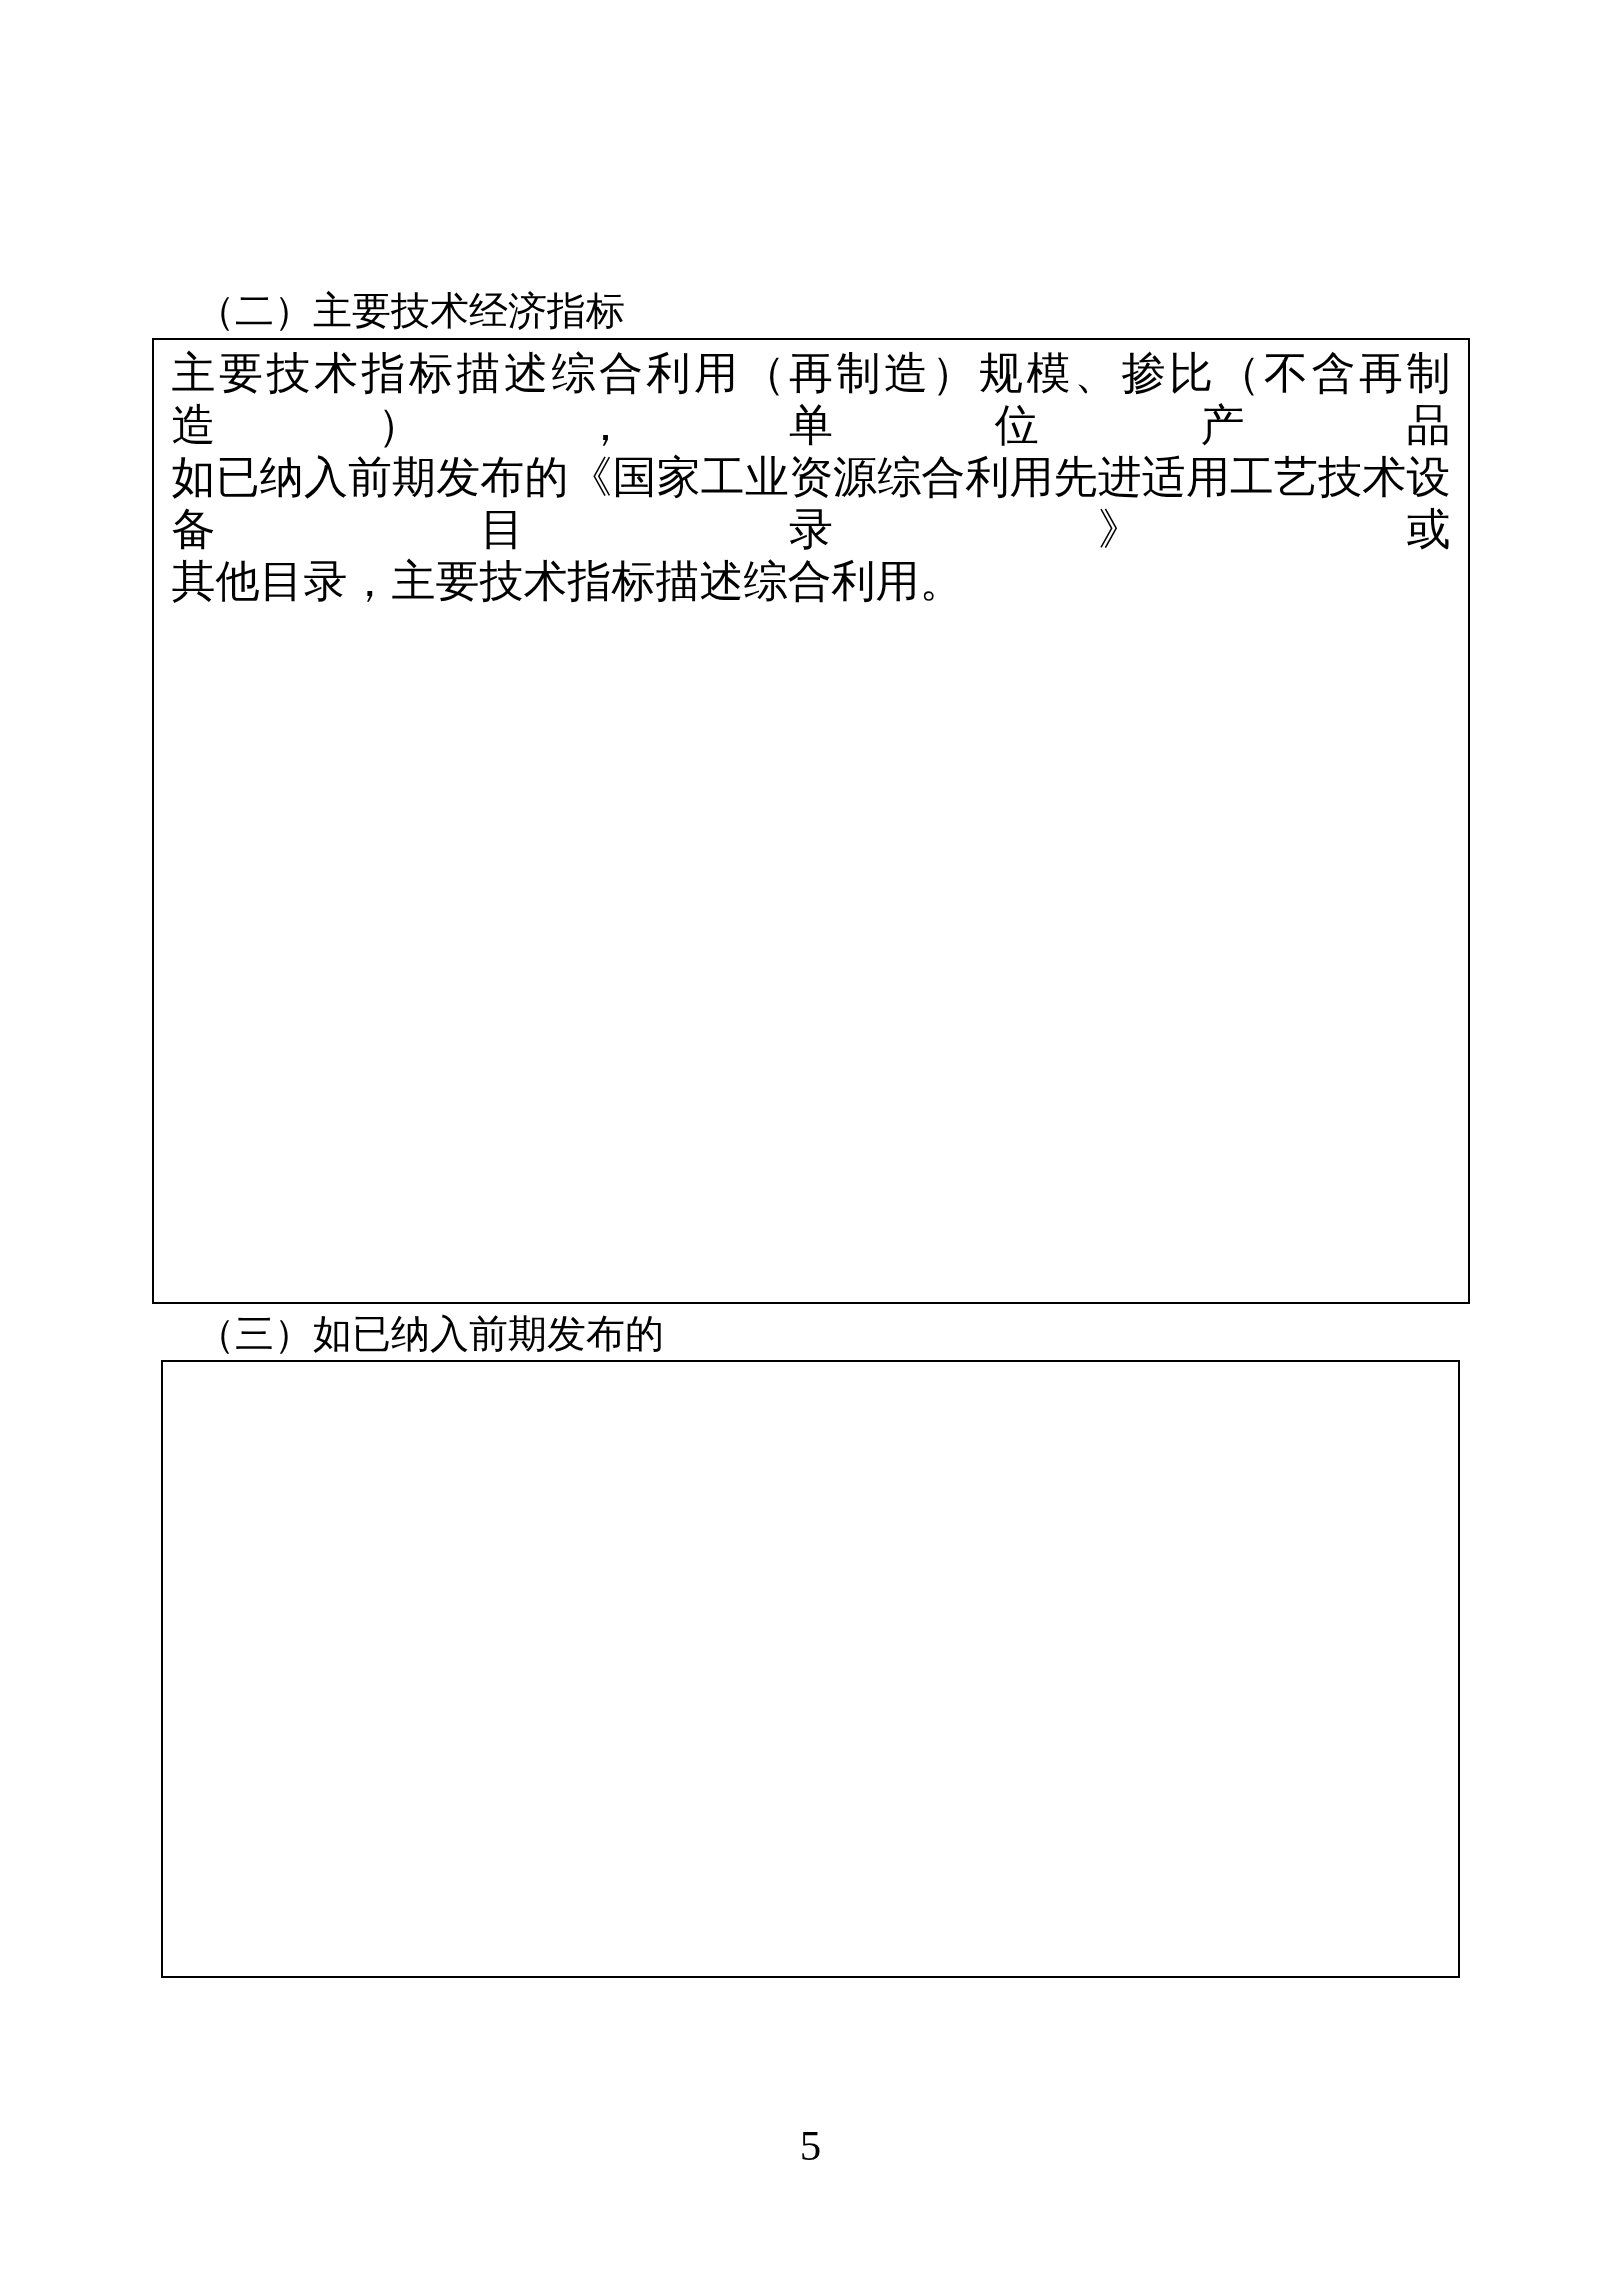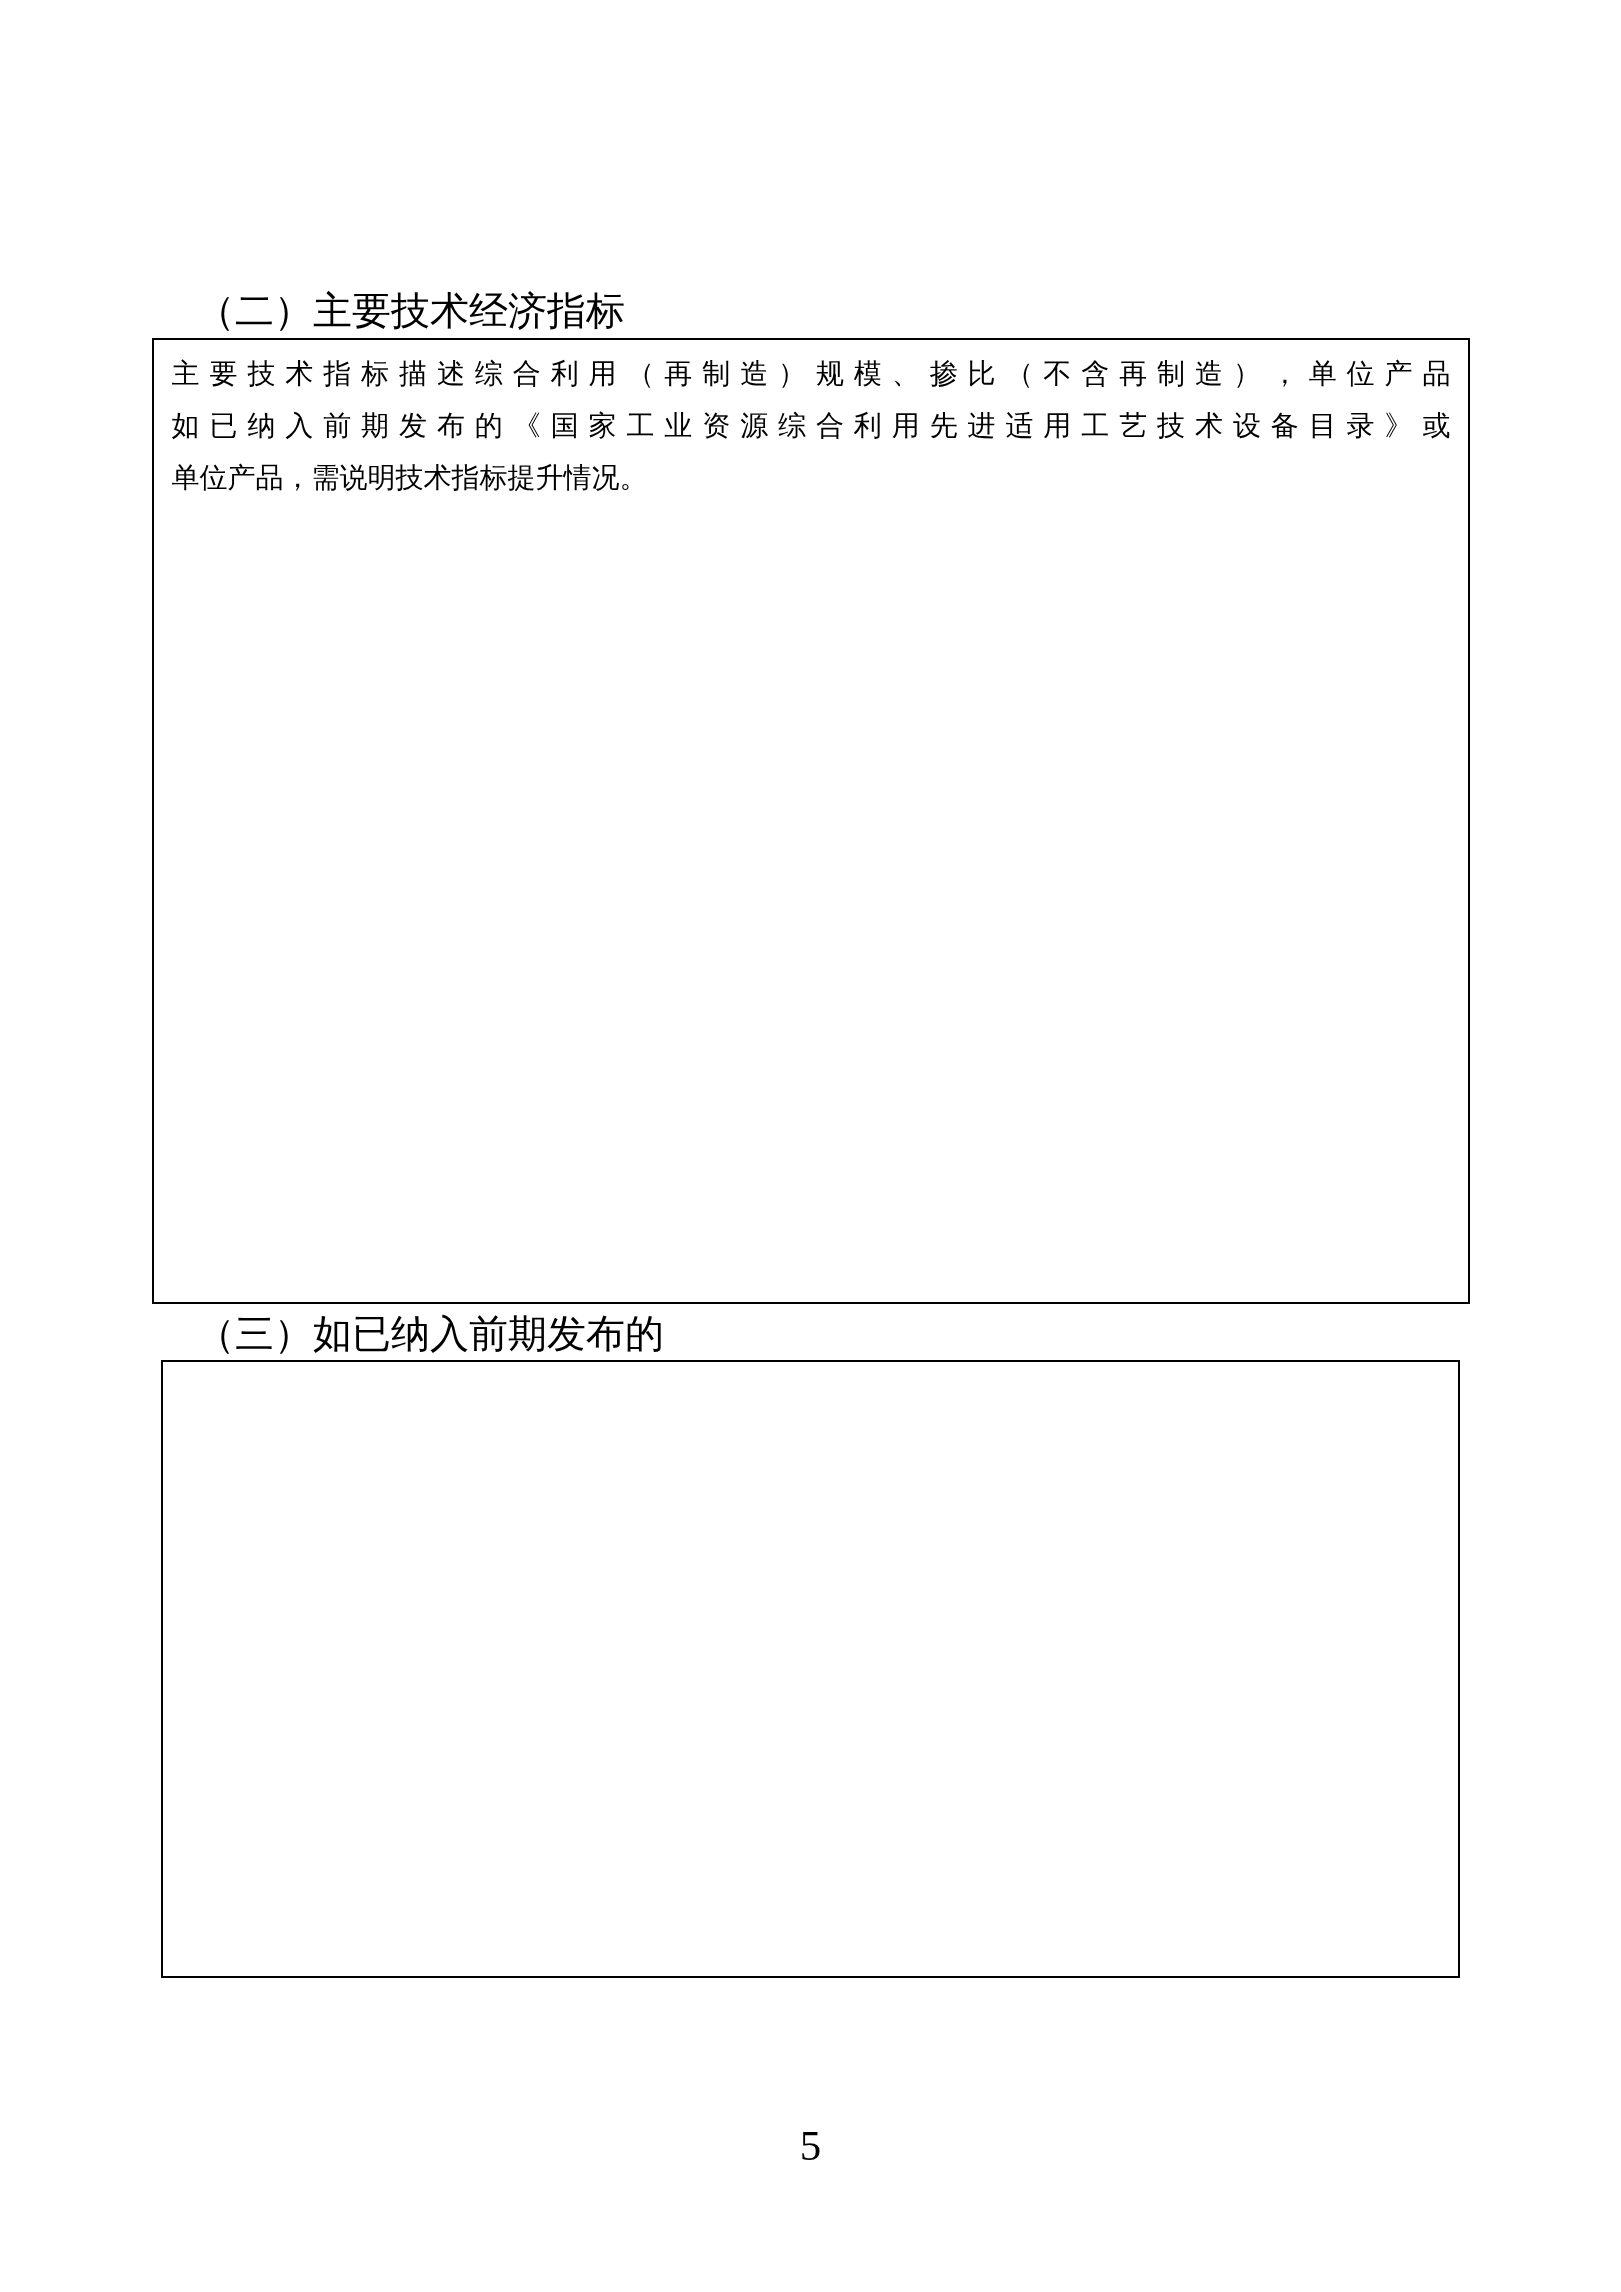--- a/index.html
+++ b/index.html
@@ -39,21 +39,21 @@
     height: 966px;
     padding: 7.8px 17.6px 0 17.6px;
   }
   .box-2 {
     left: 161px;
     top: 1360px;
     width: 1299px;
     height: 618px;
   }
   .body-line {
-    font-size: 28px;
+    font-size: 44px;
     line-height: 52px;
   }
   .body-line.fill {
     text-align: justify;
     text-align-last: justify;
   }
   .page-number {
     position: absolute;
     left: 0;
     right: 0;
@@ -67,21 +67,21 @@
 <body>
 
 <div class="page">
 
   <div class="heading heading-1">（二）主要技术经济指标</div>
 
   <div class="box box-1">
     <div>
       <div class="body-line fill">主要技术指标描述综合利用（再制造）规模、掺比（不含再制造），单位产品</div>
       <div class="body-line fill">如已纳入前期发布的《国家工业资源综合利用先进适用工艺技术设备目录》或</div>
-      <div class="body-line">单位产品，需说明技术指标提升情况。</div>
+      <div class="body-line">其他目录，主要技术指标描述综合利用。</div>
     </div>
   </div>
 
   <div class="heading heading-2">（三）如已纳入前期发布的</div>
 
   <div class="box box-2"></div>
 
   <div class="page-number">5</div>
 
 </div>

